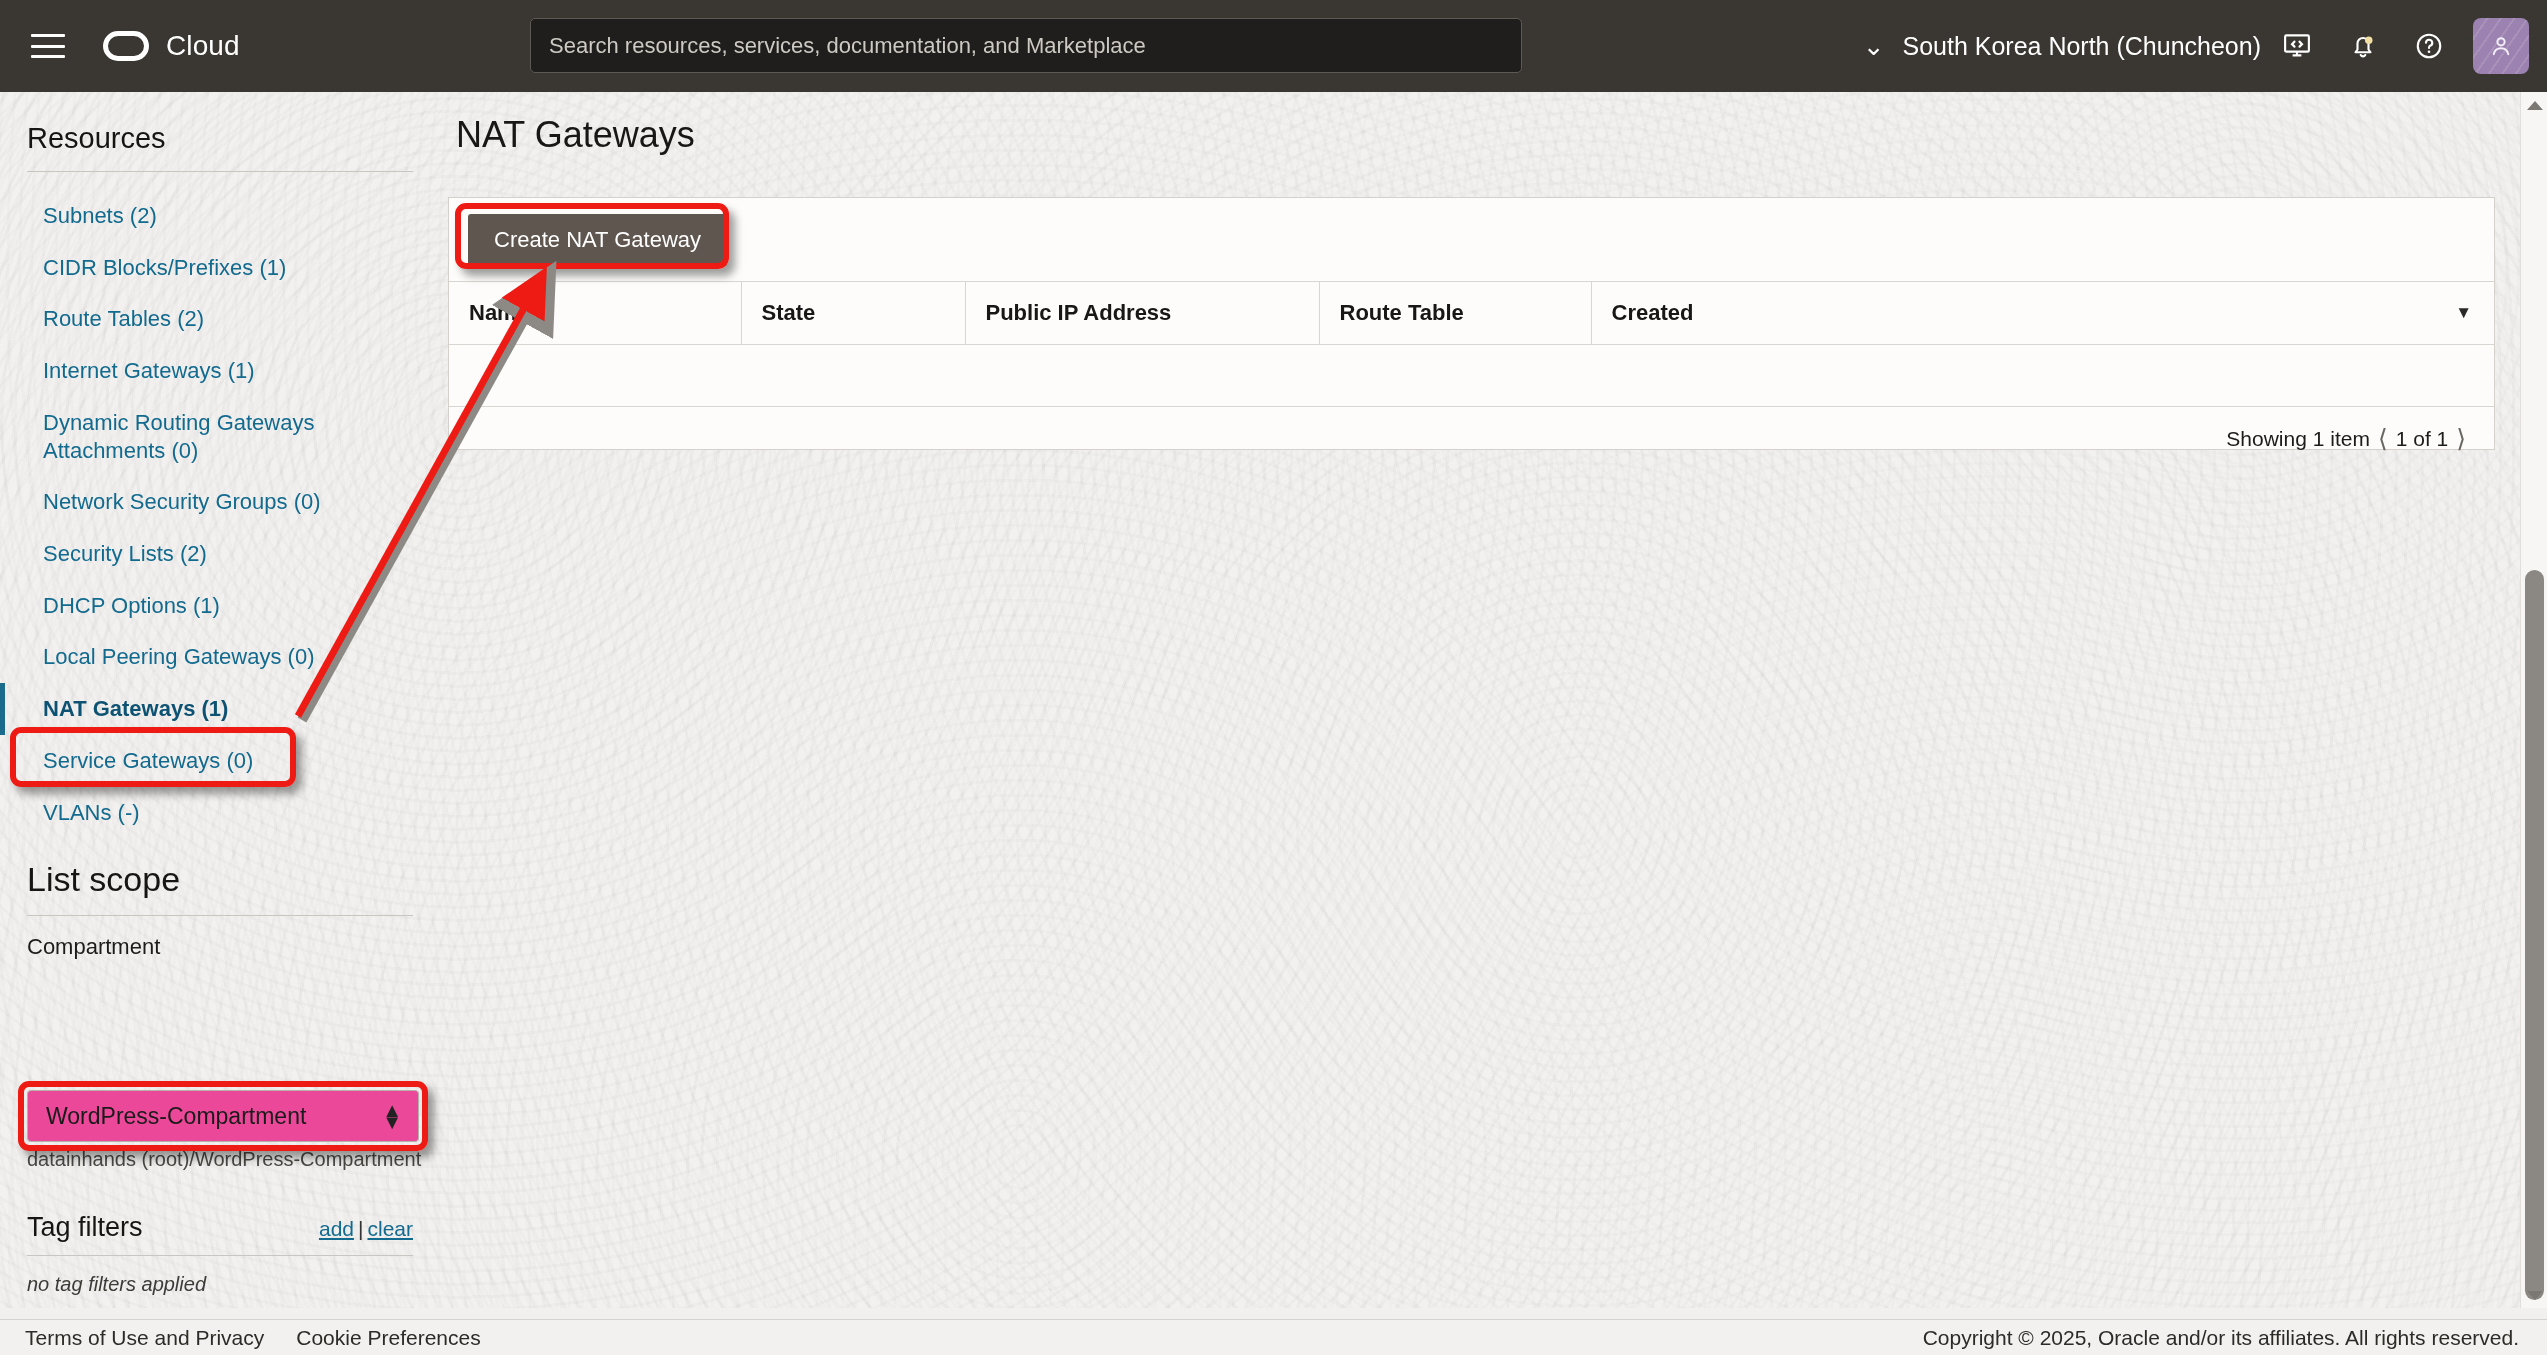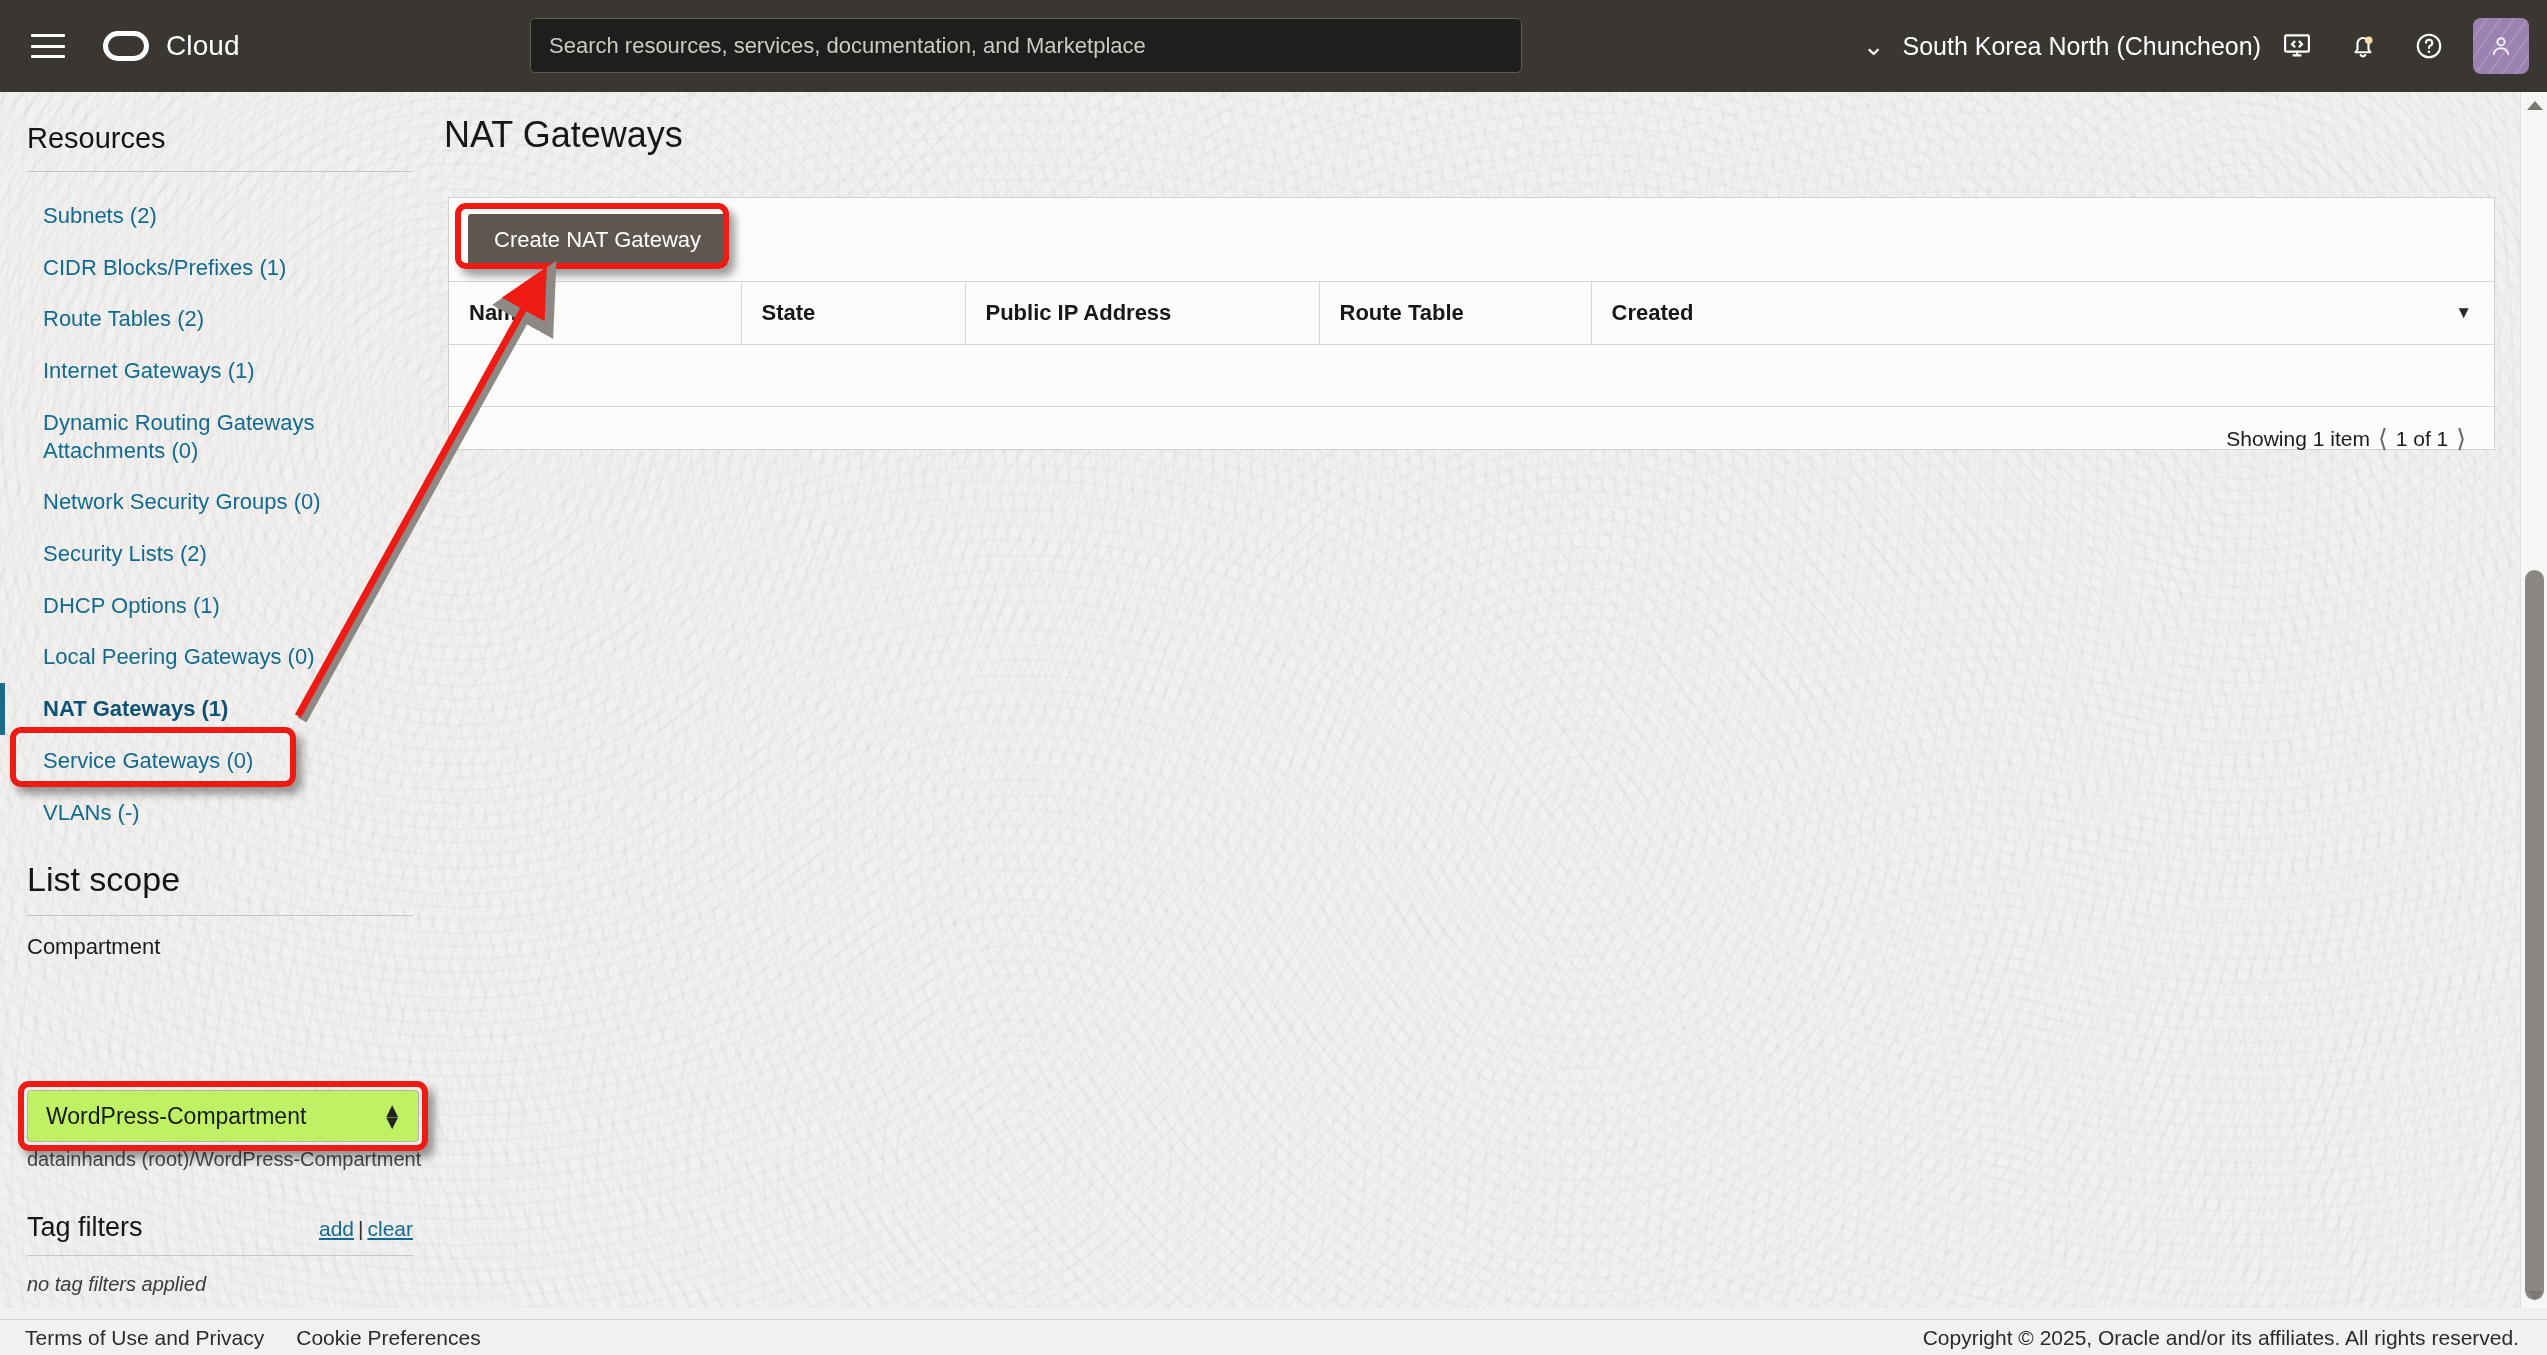--- a/index.html
+++ b/index.html
@@ -103,21 +103,21 @@
   }
   .res-item.active {
     color: #0d5272; font-weight: bold;
     border-left: 5px solid #1b6b8c;
     padding-left: 38px;
   }
   .scope-label { font-size: 22px; color: #1d1c1a; padding-left: 27px; }
   #compartment-select {
     position: absolute; left: 27px; top: 1090px;
     width: 392px; height: 52px;
-    background: #bef264; border: 1px solid #b4b1ad; border-radius: 4px;
+    background: #ec4899; border: 1px solid #b4b1ad; border-radius: 4px;
     display: flex; align-items: center; justify-content: space-between;
     padding: 0 16px 0 18px;
     font-size: 23px; color: #1a1a1a; cursor: pointer;
   }
   .stepper { display: flex; flex-direction: column; line-height: .62; font-size: 20px; color:#222; }
   #compartment-path {
     position: absolute; left: 27px; top: 1148px;
     font-size: 20px; color: #4a4844;
   }
   #tagfilter-row {
@@ -127,21 +127,21 @@
   }
   #tagfilter-row .tf-title { font-size: 27px; color: #161513; }
   .tf-links { font-size: 21px; color:#126a8f; }
   .tf-links a { color:#126a8f; text-decoration: underline; cursor:pointer; }
   .tf-links .sep { color:#333; text-decoration:none; padding: 0 4px; }
   #tagfilter-rule { position:absolute; left:27px; top:1255px; width:386px; height:1px; background:#c9c6c2; }
   #no-tag-filters { position: absolute; left: 27px; top: 1273px; font-size: 20px; font-style: italic; color:#3c3a37; }
 
   
   #page-title {
-    position: absolute; left: 444px; top: 114px;
+    position: absolute; left: 456px; top: 114px;
     font-size: 36px; color: #181715; z-index: 5;
   }
   #panel {
     position: absolute; left: 448px; top: 197px;
     width: 2047px; height: 253px;
     background: #fdfcfb;
     border: 1px solid #d4d1cd;
     z-index: 5;
   }
   #btn-row { height: 83px; display:flex; align-items:center; padding-left: 19px; }

